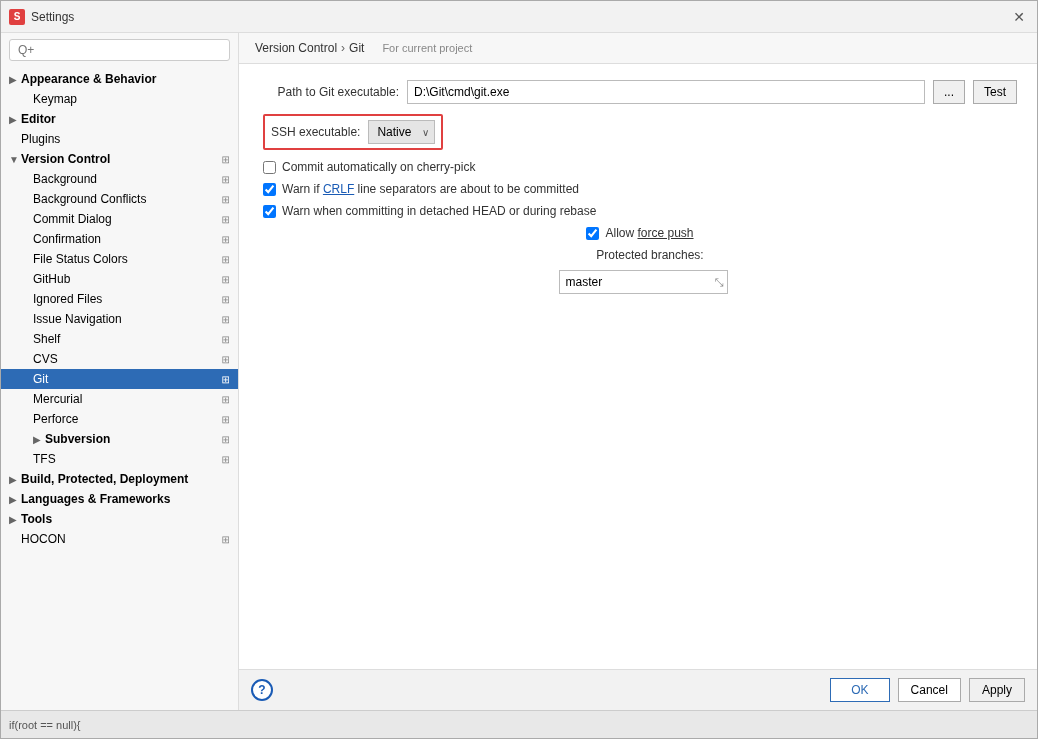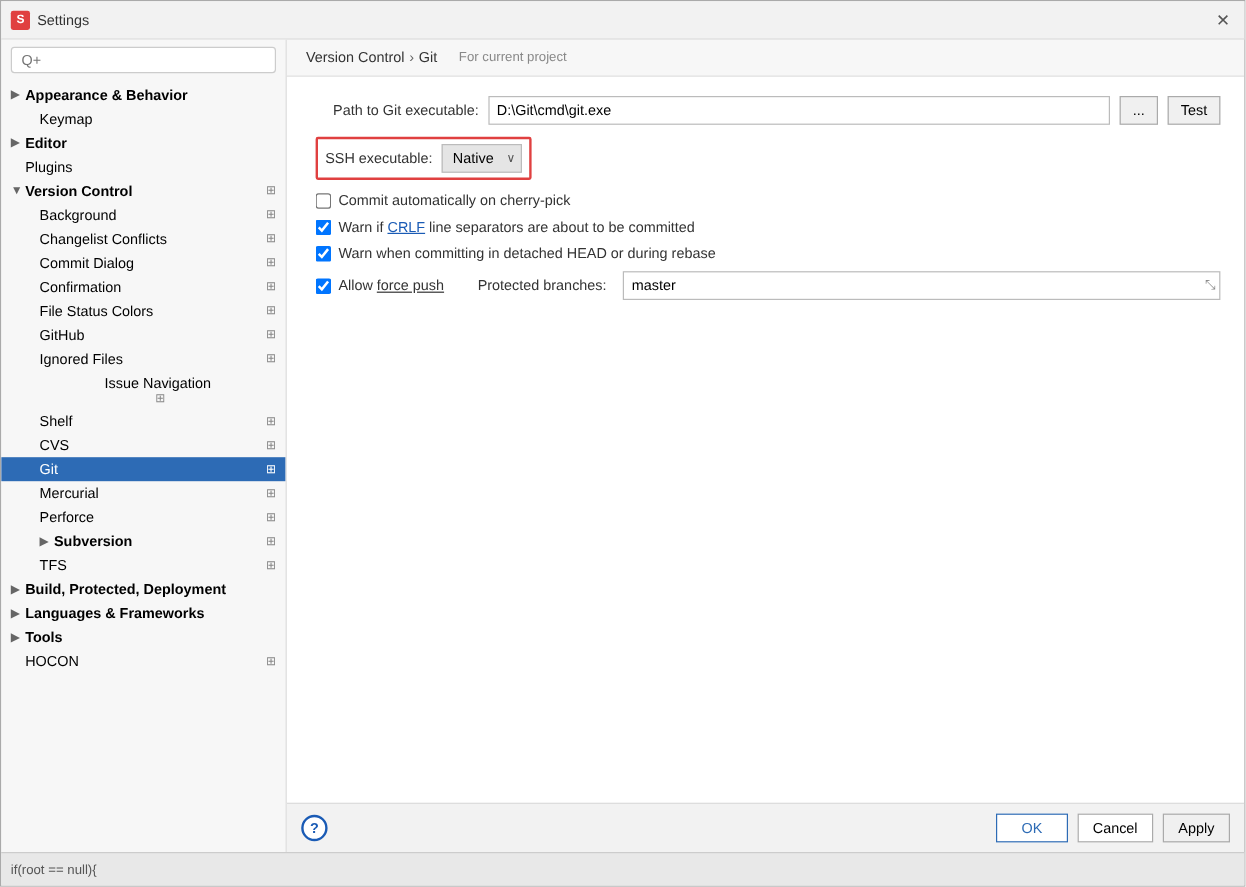--- a/index.html
+++ b/index.html
@@ -55,21 +55,21 @@
     .checkbox-row input[type="checkbox"] { width: 13px; height: 13px; cursor: pointer; }
     .checkbox-label { font-size: 12px; color: #333; }
     .checkbox-label a, .checkbox-label .underline { text-decoration: underline; color: #1a5bb5; cursor: pointer; }
 
     .update-row { display: flex; align-items: center; margin-bottom: 10px; gap: 8px; padding-left: 4px; }
     .update-label { font-size: 12px; color: #333; }
     .update-select { padding: 2px 20px 2px 8px; border: 1px solid #bbb; font-size: 12px; background: #fff; cursor: pointer; appearance: none; -webkit-appearance: none; height: 24px; }
     .update-select-wrap { position: relative; display: inline-block; }
     .update-select-wrap::after { content: '∨'; position: absolute; right: 6px; top: 50%; transform: translateY(-50%); pointer-events: none; font-size: 10px; color: #555; }
 
-    .force-push-row { display: flex; align-items: center; margin-bottom: 10px; gap: 8px; padding-left: 4px; }
+    .force-push-row { display: flex; align-items: center; margin-bottom: 10px; gap: 8px; padding-left: 4px; flex-direction: column; }
     .force-push-left { display: flex; align-items: center; gap: 6px; }
     .protected-label { font-size: 12px; color: #333; margin-left: 20px; }
     .protected-input { flex: 1; padding: 3px 6px; border: 1px solid #bbb; font-size: 12px; background: #fff; height: 24px; }
 
     
     .bottom-bar { display: flex; align-items: center; justify-content: space-between; padding: 8px 12px; border-top: 1px solid #ddd; background: #f2f2f2; }
     .bottom-left { display: flex; align-items: center; }
     .help-btn { width: 22px; height: 22px; border-radius: 50%; border: 2px solid #1a5bb5; color: #1a5bb5; background: #fff; cursor: pointer; font-size: 12px; font-weight: bold; display: flex; align-items: center; justify-content: center; }
     .bottom-right { display: flex; gap: 8px; }
     .ok-btn { padding: 4px 20px; border: 1px solid #2d6bb5; background: #fff; color: #2d6bb5; font-size: 12px; cursor: pointer; }
@@ -127,21 +127,21 @@
           <span class="tree-item-label">Version Control</span>
           <span class="tree-item-icon">⊞</span>
         </div>
 
         <div class="tree-item" style="padding-left:32px;">
           <span class="tree-item-label">Background</span>
           <span class="tree-item-icon">⊞</span>
         </div>
 
         <div class="tree-item" style="padding-left:32px;">
-          <span class="tree-item-label">Changelist Conflicts</span>
+          <span class="tree-item-label">Background Conflicts</span>
           <span class="tree-item-icon">⊞</span>
         </div>
 
         <div class="tree-item" style="padding-left:32px;">
           <span class="tree-item-label">Commit Dialog</span>
           <span class="tree-item-icon">⊞</span>
         </div>
 
         <div class="tree-item" style="padding-left:32px;">
           <span class="tree-item-label">Confirmation</span>
@@ -156,21 +156,21 @@
         <div class="tree-item" style="padding-left:32px;">
           <span class="tree-item-label">GitHub</span>
           <span class="tree-item-icon">⊞</span>
         </div>
 
         <div class="tree-item" style="padding-left:32px;">
           <span class="tree-item-label">Ignored Files</span>
           <span class="tree-item-icon">⊞</span>
         </div>
 
-        <div class="tree-item" style="padding-left:32px;flex-direction:column;">
+        <div class="tree-item" style="padding-left:32px;">
           <span class="tree-item-label">Issue Navigation</span>
           <span class="tree-item-icon">⊞</span>
         </div>
 
         <div class="tree-item" style="padding-left:32px;">
           <span class="tree-item-label">Shelf</span>
           <span class="tree-item-icon">⊞</span>
         </div>
 
         <div class="tree-item" style="padding-left:32px;">

